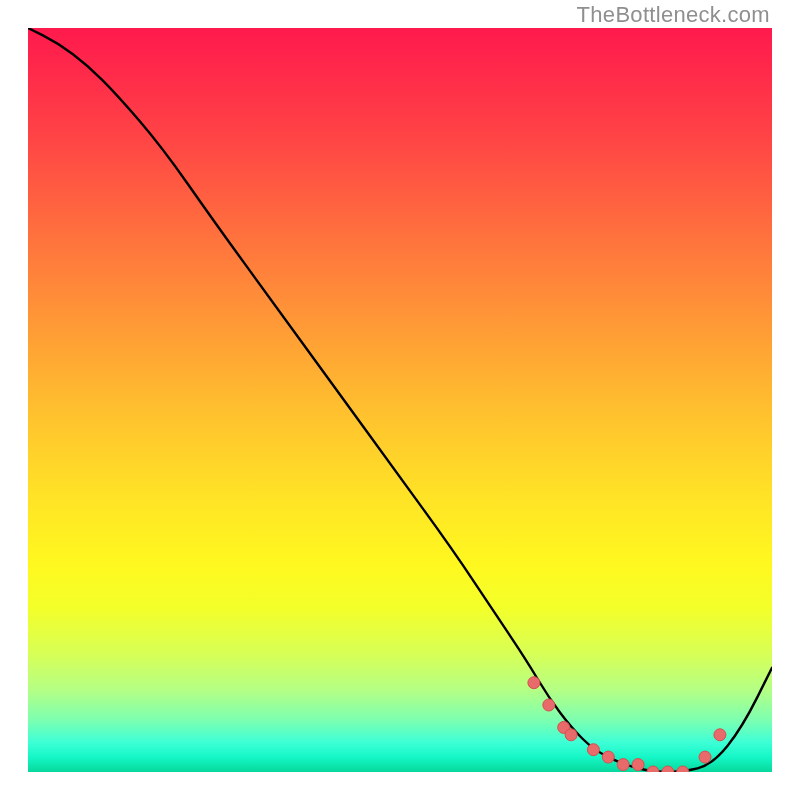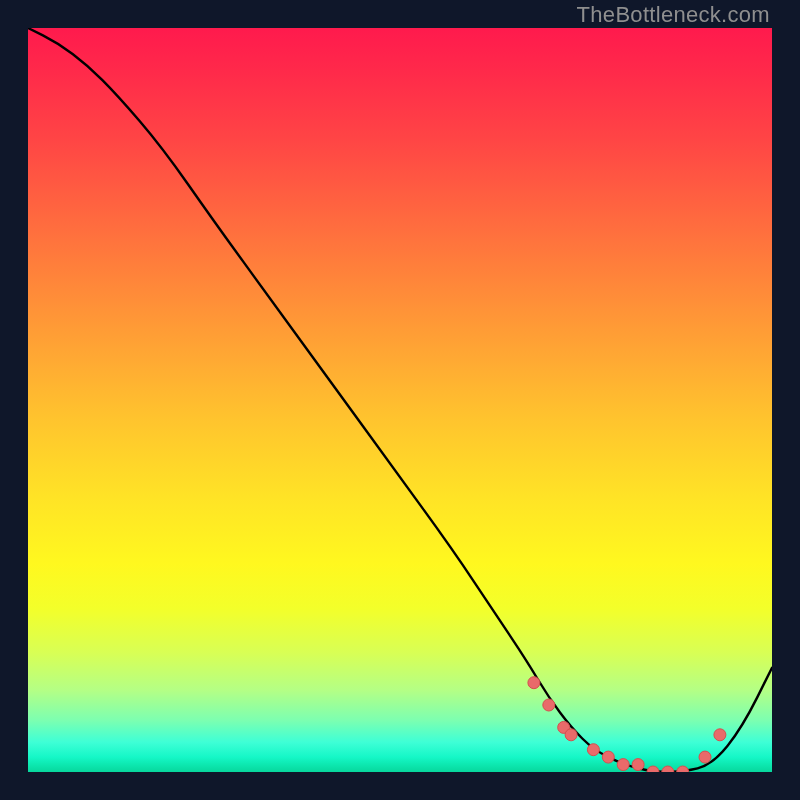--- a/index.html
+++ b/index.html
@@ -10,21 +10,21 @@
     background: #000;
     overflow: hidden;
     font-family: Arial, Helvetica, sans-serif;
   }
   .frame {
     position: absolute;
     top: 0;
     left: 0;
     width: 800px;
     height: 800px;
-    background: #0f172a;
+    background: #ffffff;
   }
   .plot {
     position: absolute;
     top: 28px;
     left: 28px;
     width: 744px;
     height: 744px;
     background: linear-gradient(to bottom,
       #ff1a4d 0%,
       #ff2a4a 6%,

